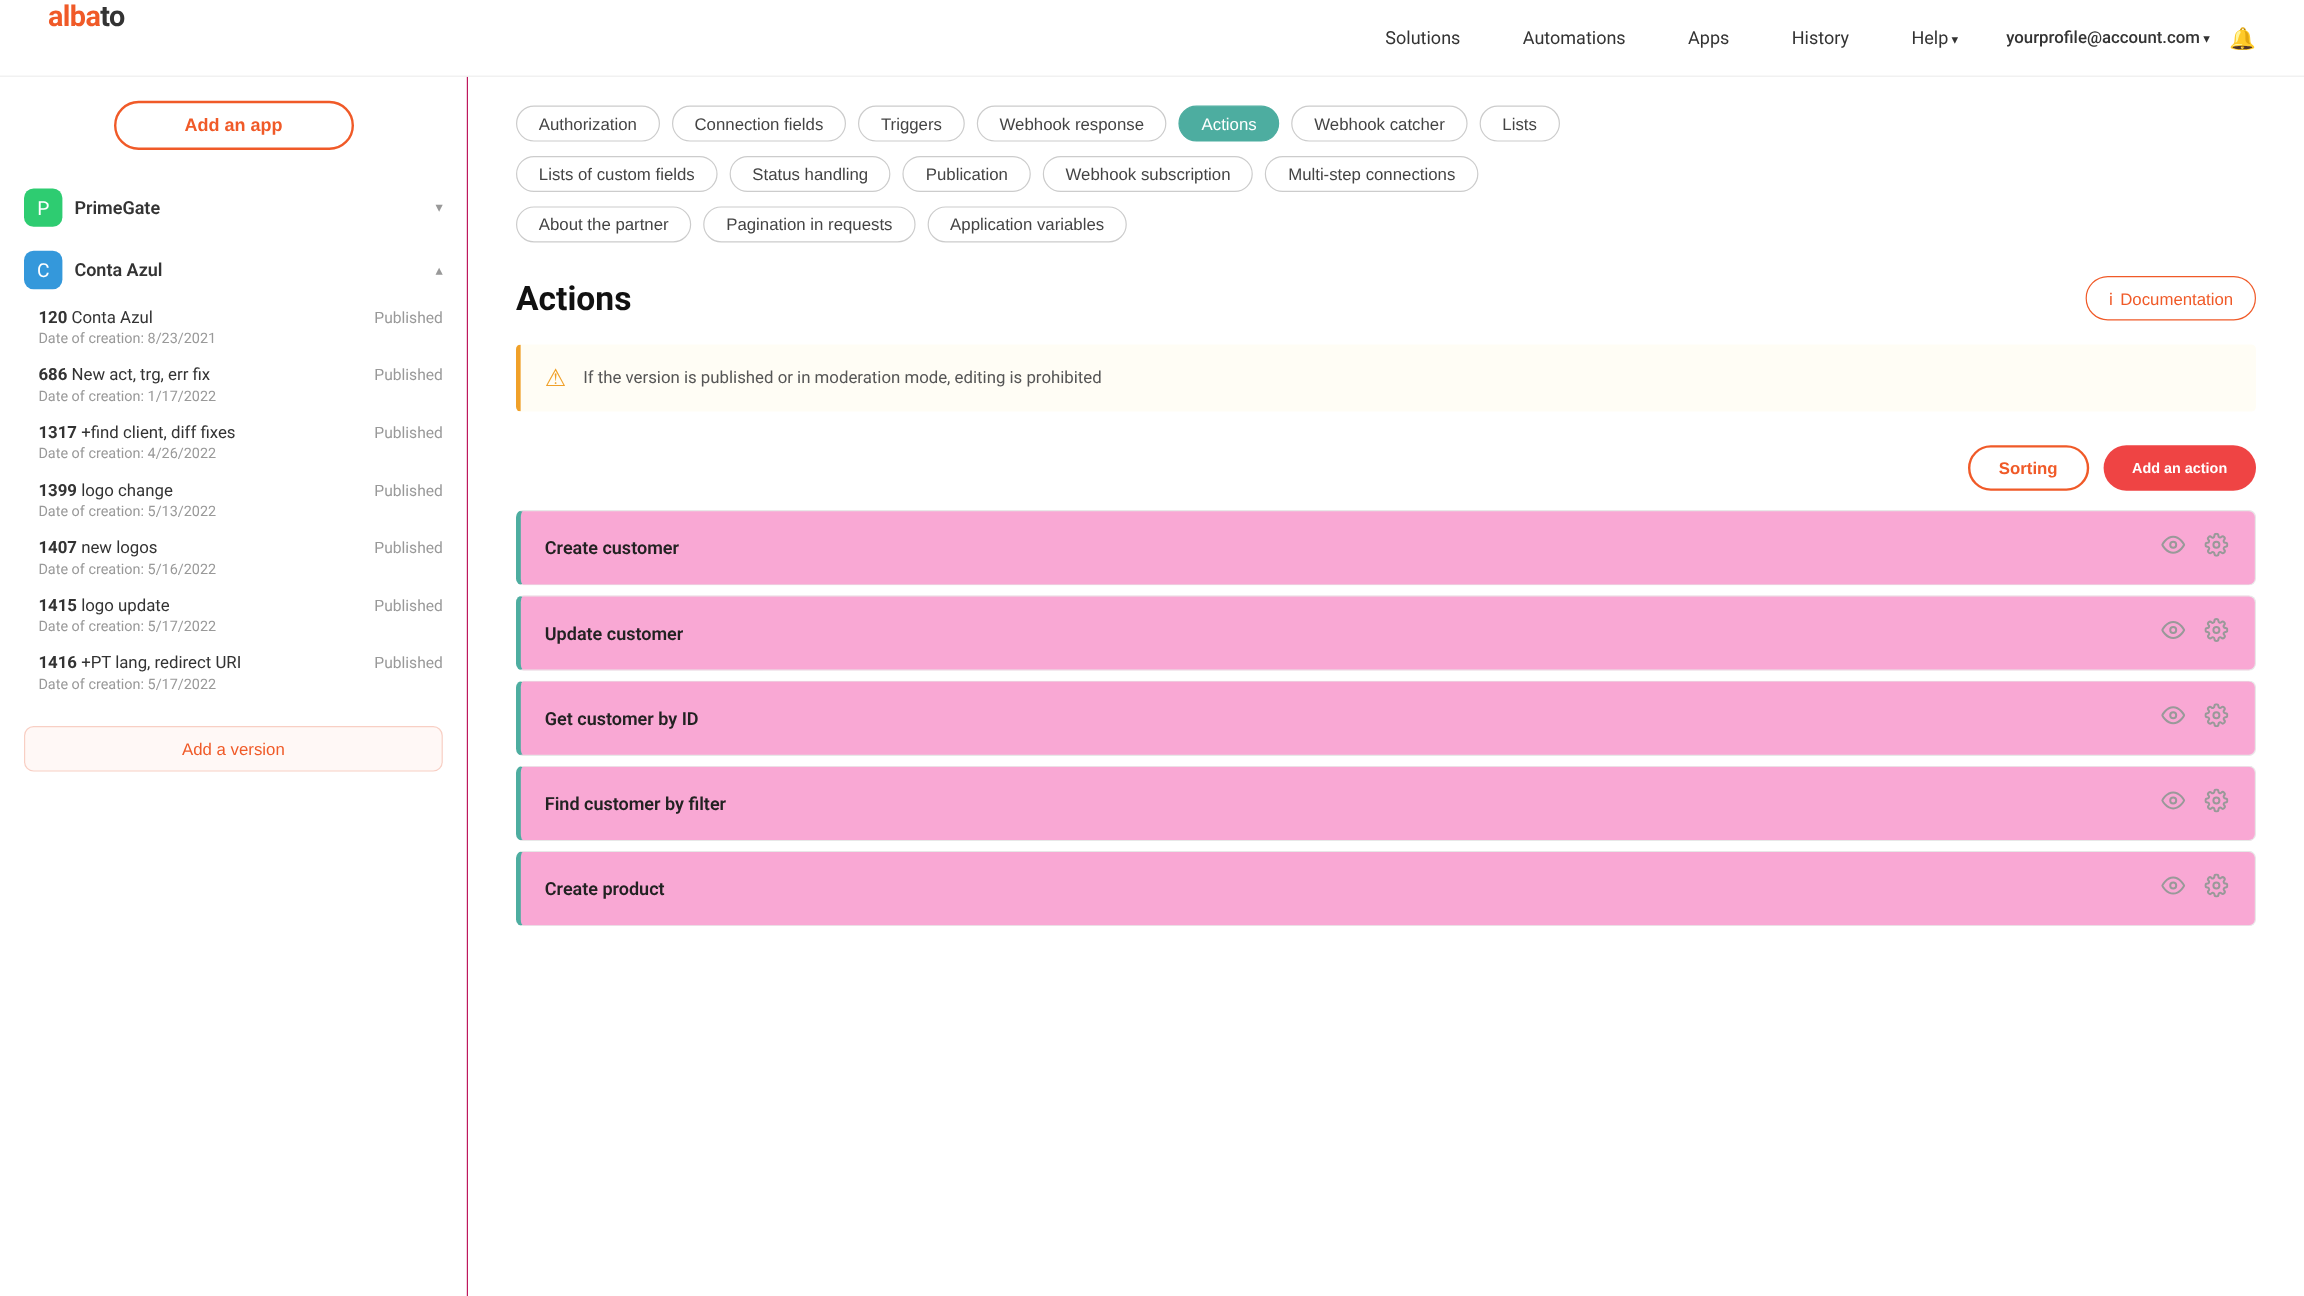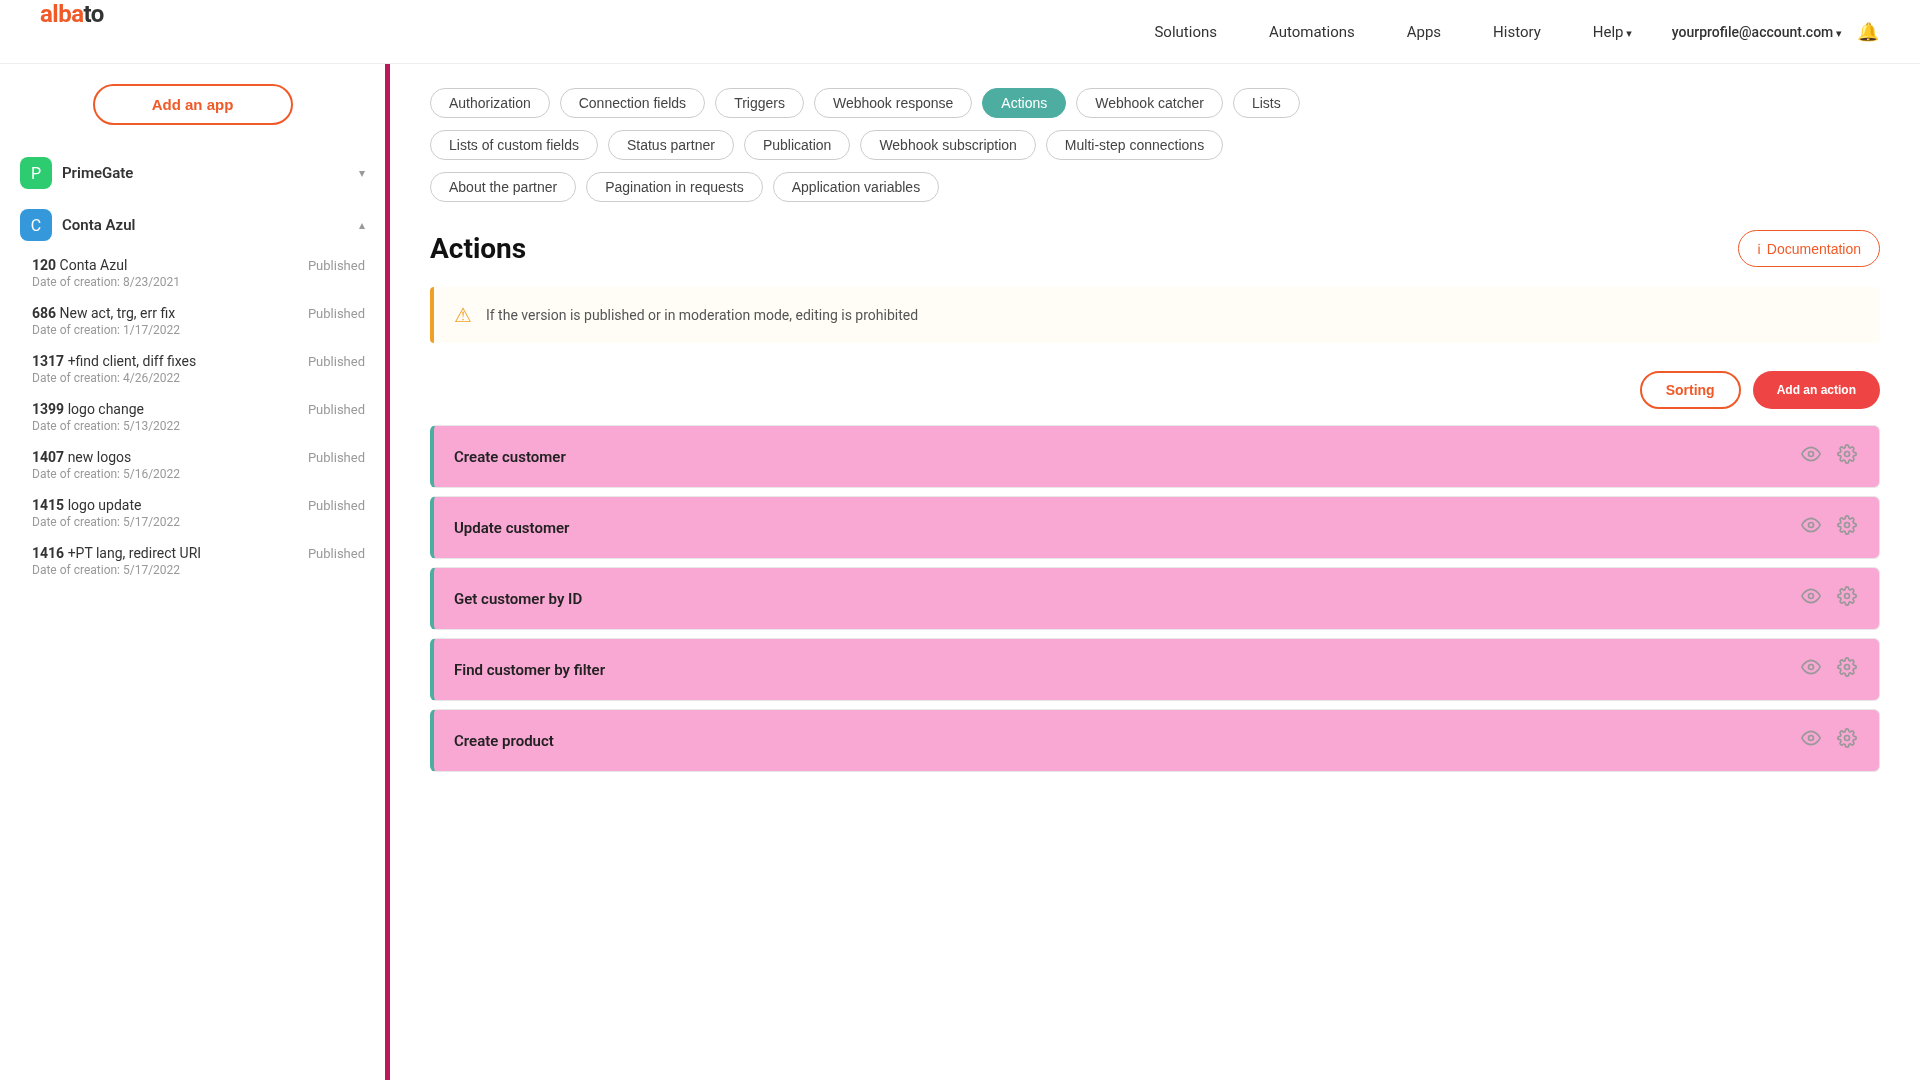--- a/index.html
+++ b/index.html
@@ -17,21 +17,21 @@
     .nav-item.has-arrow::after { content: ' ▾'; font-size: 11px; }
     .header-right { display: flex; align-items: center; gap: 16px; margin-left: 40px; }
     .user-email { font-size: 14px; font-weight: 500; cursor: pointer; }
     .user-email::after { content: ' ▾'; font-size: 11px; }
     .bell-icon { font-size: 18px; cursor: pointer; color: #555; }
 
     
     .layout { display: flex; height: calc(100vh - 64px); overflow: hidden; }
 
     
-    .sidebar { width: 390px; min-width: 390px; border-right: 5px solid #be185d; overflow-y: auto; padding: 20px 0; }
+    .sidebar { width: 390px; min-width: 390px; border-right: 1px solid #be185d; overflow-y: auto; padding: 20px 0; }
     .add-app-btn {
       display: block; margin: 0 auto 24px; width: 200px; padding: 10px 20px;
       border: 2px solid #f05a28; border-radius: 24px; background: #fff;
       color: #f05a28; font-size: 15px; font-weight: 600; cursor: pointer; text-align: center;
     }
 
     .app-group { margin-bottom: 4px; }
     .app-header { display: flex; align-items: center; padding: 8px 20px; cursor: pointer; gap: 10px; }
     .app-icon { width: 32px; height: 32px; border-radius: 8px; display: flex; align-items: center; justify-content: center; font-size: 16px; }
     .app-icon.green { background: #2ecc71; color: #fff; }
@@ -184,37 +184,38 @@
   </div>
             <div class="version-item">
     <span class="version-status">Published</span>
     <span class="version-number">1416</span>
     <span class="version-name"> +PT lang, redirect URI</span>
     <div class="version-date">Date of creation: 5/17/2022</div>
   </div>
           </div>
       </div>
 
+      <button class="add-version-btn">Add a version</button>
     </div>
   </aside>
 
   <main class="main">
 
     <div class="tab-group" id="tab-row-1">
         <button class="tab-pill">Authorization</button>
         <button class="tab-pill">Connection fields</button>
         <button class="tab-pill">Triggers</button>
         <button class="tab-pill">Webhook response</button>
         <button class="tab-pill active">Actions</button>
         <button class="tab-pill">Webhook catcher</button>
         <button class="tab-pill">Lists</button>
       </div>
     <div class="tab-group" id="tab-row-2">
         <button class="tab-pill">Lists of custom fields</button>
-        <button class="tab-pill">Status partner</button>
+        <button class="tab-pill">Status handling</button>
         <button class="tab-pill">Publication</button>
         <button class="tab-pill">Webhook subscription</button>
         <button class="tab-pill">Multi-step connections</button>
       </div>
     <div class="tab-group" id="tab-row-3">
         <button class="tab-pill">About the partner</button>
         <button class="tab-pill">Pagination in requests</button>
         <button class="tab-pill">Application variables</button>
       </div>
 

